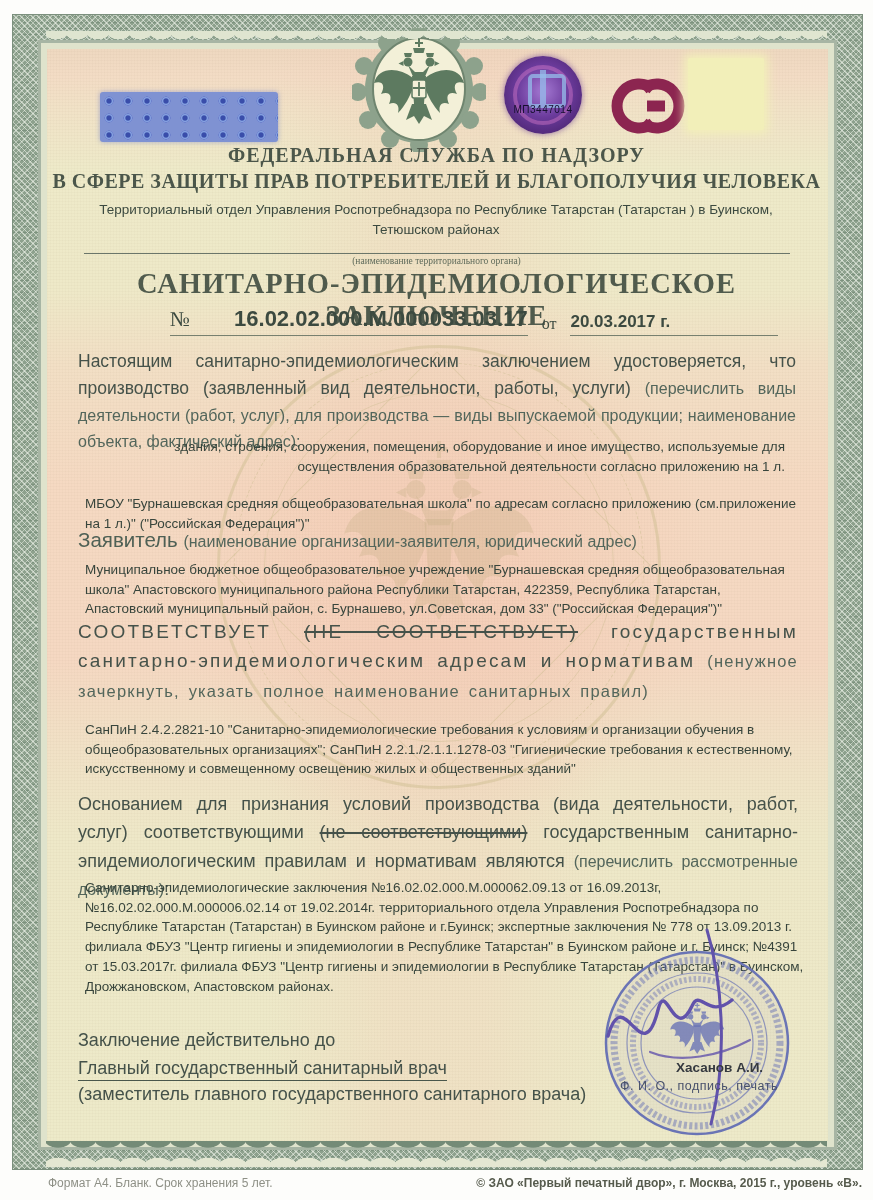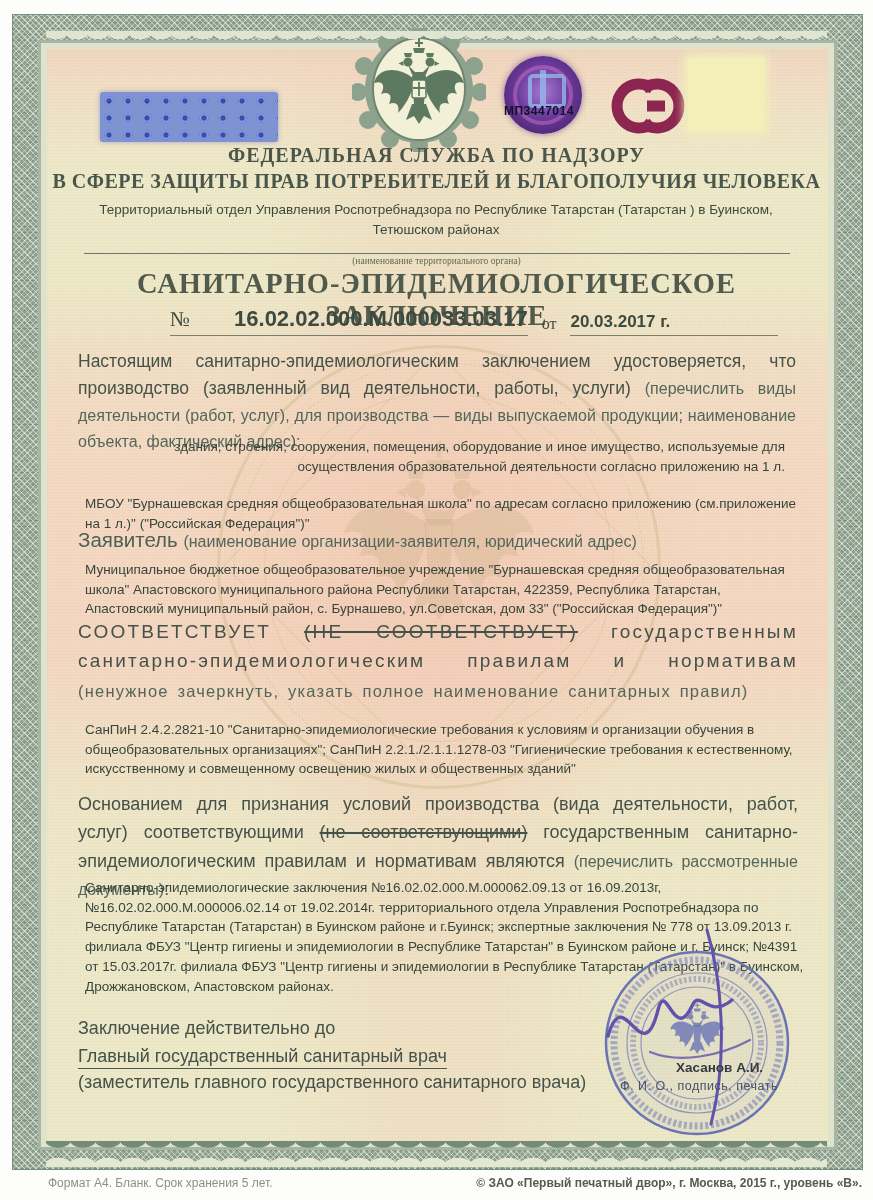--- a/index.html
+++ b/index.html
@@ -47,22 +47,22 @@
     background-image:radial-gradient(circle 6px at 9px 9px, rgba(40,60,160,.8) 35%, rgba(140,170,230,.9) 55%, rgba(90,110,200,.5) 75%, transparent 80%);
     background-size:19px 17px;box-shadow:0 0 5px rgba(90,110,200,.5);}
   .emblem-svg{position:absolute;left:352px;top:28px;}
   .holo-round{position:absolute;left:504px;top:56px;width:78px;height:78px;border-radius:50%;
     background:radial-gradient(circle at 50% 45%, #9a6ec9 8%, #6b3b9c 45%, #4a2470 85%);
     box-shadow:0 0 6px rgba(90,40,140,.6);}
   .holo-round .ring{position:absolute;inset:9px;border-radius:50%;border:4px solid rgba(210,120,200,.45);}
   .holo-round .glyph{position:absolute;left:24px;top:18px;width:30px;height:26px;
     border:4px solid rgba(150,190,235,.75);border-radius:5px;}
   .holo-round .glyph::after{content:"";position:absolute;left:8px;top:-8px;width:6px;height:34px;background:rgba(150,190,235,.75);}
-  .holo-round .code{position:absolute;left:0;right:0;top:48px;text-align:left;
-    font-size:12px;font-weight:bold;color:#16102e;letter-spacing:.5px;}
+  .holo-round .code{position:absolute;left:0;right:0;top:48px;text-align:center;
+    font-size:10px;font-weight:normal;color:#16102e;letter-spacing:.5px;}
   .se-svg{position:absolute;left:597px;top:76px;}
   .light-patch{position:absolute;left:688px;top:58px;width:76px;height:72px;background:#f2efb9;
     box-shadow:0 0 10px 4px #f2efb9;border-radius:2px;}
   
   .hdr{position:absolute;left:46px;width:781px;text-align:center;color:#4b564a;
     font-family:"Liberation Serif",serif;font-weight:bold;}
   .hdr1{top:144px;font-size:20px;letter-spacing:1px;}
   .hdr2{top:170px;font-size:20px;letter-spacing:.5px;}
   .territorial{position:absolute;left:96px;top:200px;width:680px;text-align:center;
     font-size:13.5px;line-height:1.5;color:#3c4a40;}
@@ -82,21 +82,21 @@
   
   .para{position:absolute;color:#45524a;text-align:justify;}
   .p-main{font-size:17.5px;line-height:1.53;}
   .hint{font-size:16px;color:#53665b;}
   .small{font-size:13.5px;line-height:1.46;color:#38453c;text-align:left;}
   .strike{text-decoration:line-through;text-decoration-thickness:2px;}
   .applicant-label{font-size:20.5px;color:#4e6055;}
   .compliance{font-size:19px;letter-spacing:2.2px;line-height:1.55;word-spacing:3px;}
   .compliance .hint{font-size:16.5px;letter-spacing:1.2px;}
   .basis{font-size:18px;line-height:1.58;word-spacing:2px;}
-  .validity{font-size:18px;text-align:left;}
+  .validity{font-size:18px;text-align:left;margin-top:12px;}
   .underlined{border-bottom:1.5px solid #4a574c;padding-bottom:2px;}
   
   .seal-svg{position:absolute;left:602px;top:948px;}
   .sig-svg{position:absolute;left:588px;top:922px;}
   .signer{position:absolute;left:676px;top:1060px;font-size:13.5px;font-weight:bold;color:#35393f;}
   .seal-caption{position:absolute;left:620px;top:1079px;font-size:12.5px;color:#47506b;letter-spacing:.5px;}
   .holo-square{position:absolute;left:747px;top:916px;width:98px;height:98px;border-radius:6px;
     background:radial-gradient(circle at 50% 42%, #8a5cc0 5%, #5d3d8c 40%, #3d1f66 90%);
     box-shadow:0 0 6px rgba(70,30,110,.65);}
   .holo-square .ring{position:absolute;inset:11px;border-radius:50%;border:6px solid rgba(225,110,150,.5);}
@@ -206,21 +206,21 @@
   </div>
   <div class="para small" style="left:85px;top:437px;width:700px;text-align:right;">здания, строения, сооружения, помещения, оборудование и иное имущество, используемые для осуществления образовательной деятельности согласно приложению на 1 л.</div>
   <div class="para small" style="left:85px;top:494px;width:715px;">МБОУ "Бурнашевская средняя общеобразовательная школа" по адресам согласно приложению (см.приложение на 1 л.)" ("Российская Федерация")"</div>
 
   <div class="para" style="left:78px;top:528px;width:718px;text-align:left;">
     <span class="applicant-label">Заявитель </span><span class="hint">(наименование организации-заявителя, юридический адрес)</span>
   </div>
   <div class="para small" style="left:85px;top:560px;width:715px;">Муниципальное бюджетное общеобразовательное учреждение "Бурнашевская средняя общеобразовательная школа" Апастовского муниципального района Республики Татарстан, 422359, Республика Татарстан, Апастовский муниципальный район, с. Бурнашево, ул.Советская, дом 33" ("Российская Федерация")"</div>
 
   <div class="para compliance" style="left:78px;top:617px;width:720px;">
-    <span>СООТВЕТСТВУЕТ </span><span class="strike">(НЕ СООТВЕТСТВУЕТ)</span><span> государственным санитарно-эпидемиологическим правилам и нормативам </span><span class="hint">(ненужное зачеркнуть, указать полное наименование санитарных правил)</span>
+    <span>СООТВЕТСТВУЕТ </span><span class="strike">(НЕ СООТВЕТСТВУЕТ)</span><span> государственным санитарно-эпидемиологическим адресам и нормативам </span><span class="hint">(ненужное зачеркнуть, указать полное наименование санитарных правил)</span>
   </div>
   <div class="para small" style="left:85px;top:720px;width:715px;">СанПиН 2.4.2.2821-10 "Санитарно-эпидемиологические требования к условиям и организации обучения в общеобразовательных организациях"; СанПиН 2.2.1./2.1.1.1278-03 "Гигиенические требования к естественному, искусственному и совмещенному освещению жилых и общественных зданий"</div>
 
   <div class="para basis" style="left:78px;top:790px;width:720px;">
     <span>Основанием для признания условий производства (вида деятельности, работ, услуг) соответствующими </span><span class="strike">(не соответствующими)</span><span> государственным санитарно-эпидемиологическим правилам и нормативам являются </span><span class="hint">(перечислить рассмотренные документы)</span><span>:</span>
   </div>
   <div class="para small" style="left:85px;top:878px;width:720px;">Санитарно-эпидемиологические заключения №16.02.02.000.М.000062.09.13 от 16.09.2013г, №16.02.02.000.М.000006.02.14 от 19.02.2014г. территориального отдела Управления Роспотребнадзора по Республике Татарстан (Татарстан) в Буинском районе и г.Буинск; экспертные заключения № 778 от 13.09.2013 г. филиала ФБУЗ "Центр гигиены и эпидемиологии в Республике Татарстан" в Буинском районе и г. Буинск; №4391 от 15.03.2017г. филиала ФБУЗ "Центр гигиены и эпидемиологии в Республике Татарстан (Татарстан)" в Буинском, Дрожжановском, Апастовском районах.</div>
 
   <div class="para validity" style="left:78px;top:1018px;width:600px;">Заключение действительно до</div>
   <div class="para validity" style="left:78px;top:1046px;width:600px;">

